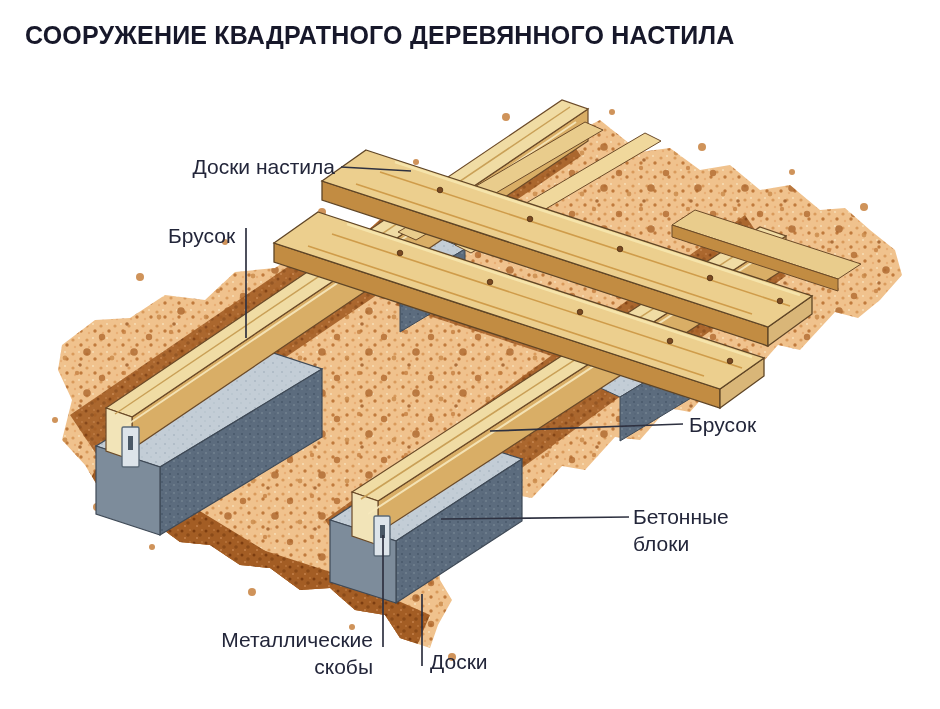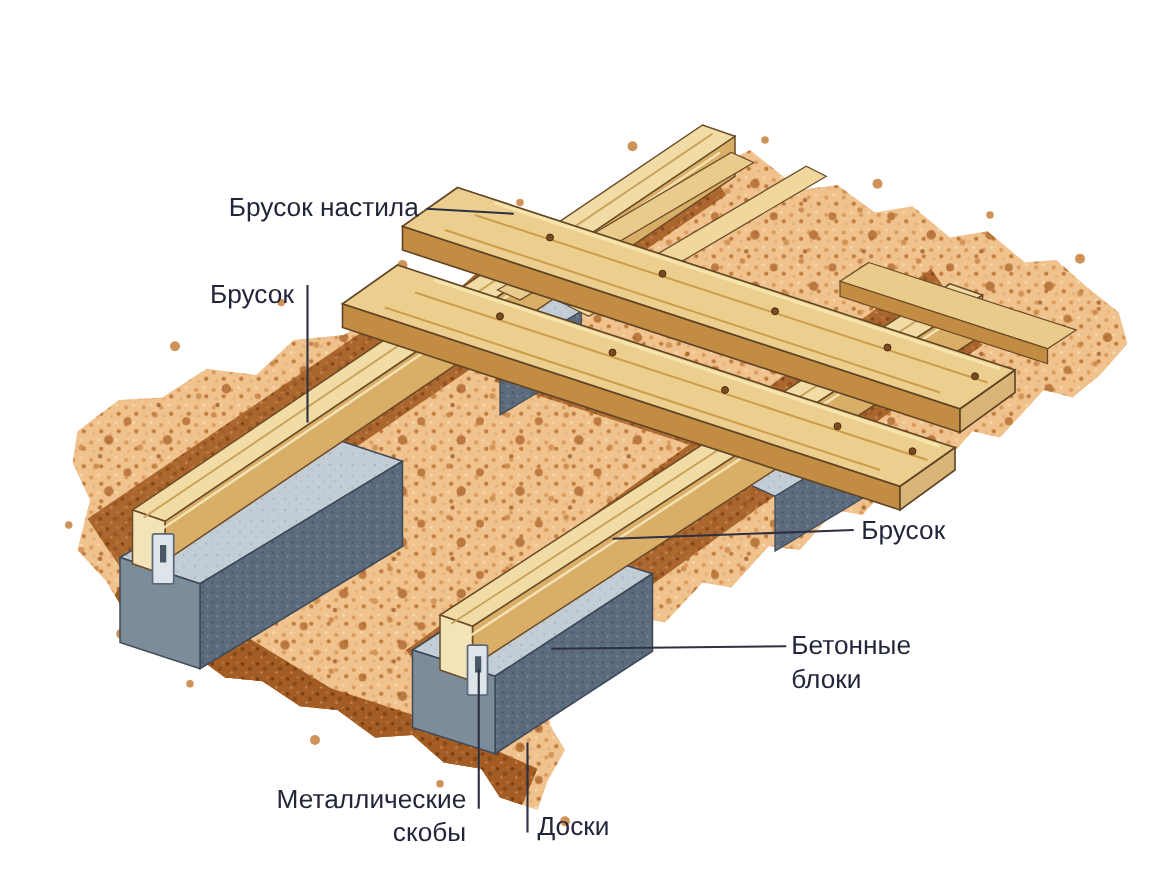--- a/index.html
+++ b/index.html
@@ -194,21 +194,22 @@
     <g stroke="#2e3140" stroke-width="1.7" fill="none">
       <path d="M341,167 L411,171"></path>
       <path d="M246,228 L246,338"></path>
       <path d="M490,431 L683,424"></path>
       <path d="M441,519 L629,517"></path>
       <path d="M383,535 L383,647"></path>
       <path d="M422,594 L422,666"></path>
     </g>
   </svg>
 
-
-  <div id="lbl-deck" class="lbl">Брусок настила</div>
+  <div id="title">СООРУЖЕНИЕ КВАДРАТНОГО ДЕРЕВЯННОГО НАСТИЛА</div>
+
+  <div id="lbl-deck" class="lbl">Доски настила</div>
   <div id="lbl-bar-left" class="lbl">Брусок</div>
   <div id="lbl-bar-right" class="lbl">Брусок</div>
   <div id="lbl-staples" class="lbl">Металлические скобы</div>
   <div id="lbl-blocks" class="lbl">Бетонные блоки</div>
   <div id="lbl-sand" class="lbl">Доски</div>
 
 </div>
 
 </body></html>

